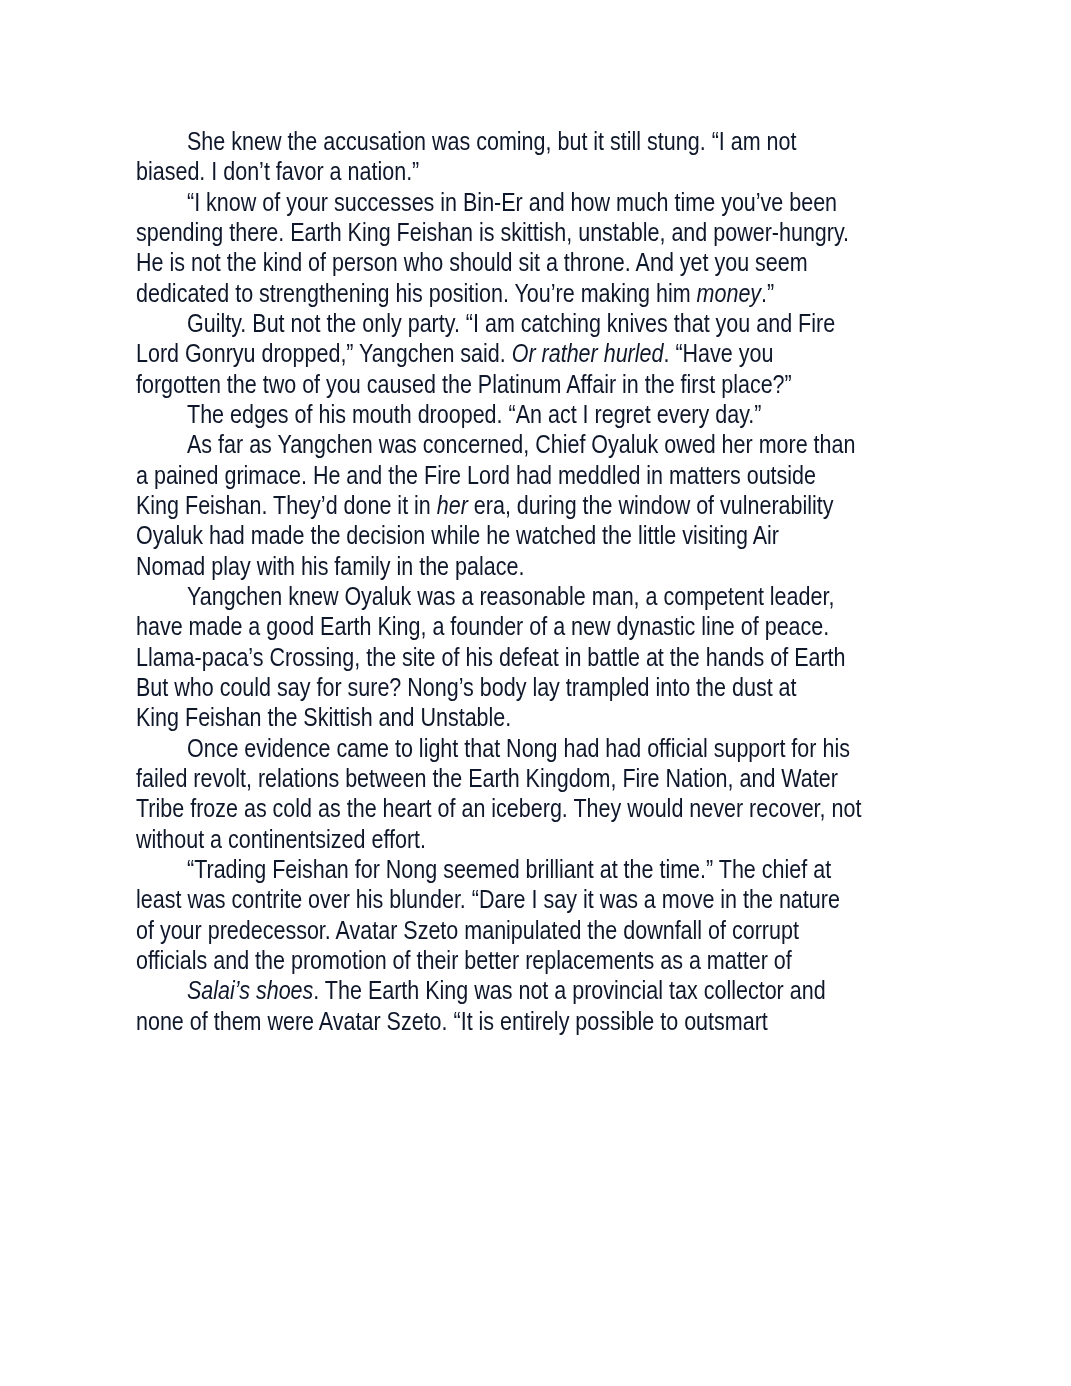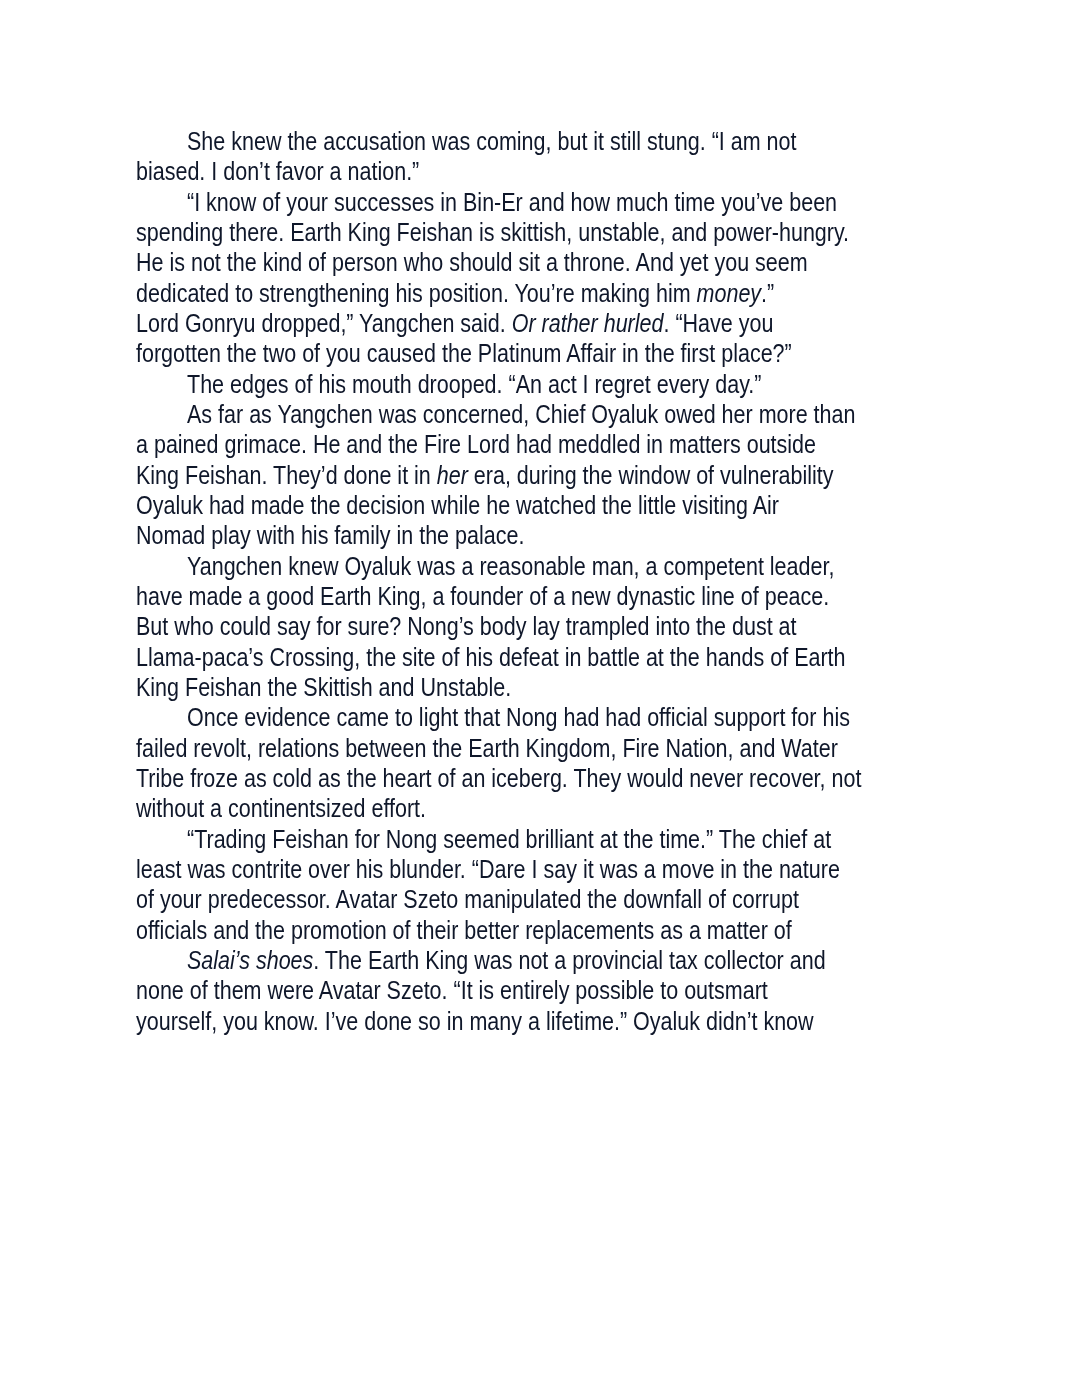--- a/index.html
+++ b/index.html
@@ -21,50 +21,50 @@
       <span class="line indent"><span class="sq"><span>She knew the accusation was coming, but it still stung. “I am not</span></span></span>
       <span class="line"><span class="sq"><span>biased. I don’t favor a nation.”</span></span></span>
     </div>
     <div class="para">
       <span class="line indent"><span class="sq"><span>“I know of your successes in Bin-Er and how much time you’ve been</span></span></span>
       <span class="line"><span class="sq"><span>spending there. Earth King Feishan is skittish, unstable, and power-hungry.</span></span></span>
       <span class="line"><span class="sq"><span>He is not the kind of person who should sit a throne. And yet you seem</span></span></span>
       <span class="line"><span class="sq"><span>dedicated to strengthening his position. You’re making him </span><em>money</em><span>.”</span></span></span>
     </div>
     <div class="para">
+      <span class="line indent"><span class="sq"><span>Guilty. But not the only party. “I am catching knives that you and Fire</span></span></span>
       <span class="line"><span class="sq"><span>Lord Gonryu dropped,” Yangchen said. </span><em>Or rather hurled</em><span>. “Have you</span></span></span>
       <span class="line"><span class="sq"><span>forgotten the two of you caused the Platinum Affair in the first place?”</span></span></span>
     </div>
     <div class="para">
       <span class="line indent"><span class="sq"><span>The edges of his mouth drooped. “An act I regret every day.”</span></span></span>
     </div>
     <div class="para">
       <span class="line indent"><span class="sq"><span>As far as Yangchen was concerned, Chief Oyaluk owed her more than</span></span></span>
       <span class="line"><span class="sq"><span>a pained grimace. He and the Fire Lord had meddled in matters outside</span></span></span>
       <span class="line"><span class="sq"><span>King Feishan. They’d done it in </span><em>her</em><span> era, during the window of vulnerability</span></span></span>
       <span class="line"><span class="sq"><span>Oyaluk had made the decision while he watched the little visiting Air</span></span></span>
       <span class="line"><span class="sq"><span>Nomad play with his family in the palace.</span></span></span>
     </div>
     <div class="para">
       <span class="line indent"><span class="sq"><span>Yangchen knew Oyaluk was a reasonable man, a competent leader,</span></span></span>
       <span class="line"><span class="sq"><span>have made a good Earth King, a founder of a new dynastic line of peace.</span></span></span>
+      <span class="line"><span class="sq"><span>Llama-paca’s Crossing, the site of his defeat in battle at the hands of Earth</span></span></span>
       <span class="line"><span class="sq"><span>But who could say for sure? Nong’s body lay trampled into the dust at</span></span></span>
-      <span class="line"><span class="sq"><span>Llama-paca’s Crossing, the site of his defeat in battle at the hands of Earth</span></span></span>
       <span class="line"><span class="sq"><span>King Feishan the Skittish and Unstable.</span></span></span>
     </div>
     <div class="para">
       <span class="line indent"><span class="sq"><span>Once evidence came to light that Nong had had official support for his</span></span></span>
       <span class="line"><span class="sq"><span>failed revolt, relations between the Earth Kingdom, Fire Nation, and Water</span></span></span>
       <span class="line"><span class="sq"><span>Tribe froze as cold as the heart of an iceberg. They would never recover, not</span></span></span>
       <span class="line"><span class="sq"><span>without a continentsized effort.</span></span></span>
     </div>
     <div class="para">
       <span class="line indent"><span class="sq"><span>“Trading Feishan for Nong seemed brilliant at the time.” The chief at</span></span></span>
       <span class="line"><span class="sq"><span>least was contrite over his blunder. “Dare I say it was a move in the nature</span></span></span>
       <span class="line"><span class="sq"><span>of your predecessor. Avatar Szeto manipulated the downfall of corrupt</span></span></span>
       <span class="line"><span class="sq"><span>officials and the promotion of their better replacements as a matter of</span></span></span>
     </div>
     <div class="para">
       <span class="line indent"><span class="sq"><em>Salai’s shoes</em><span>. The Earth King was not a provincial tax collector and</span></span></span>
       <span class="line"><span class="sq"><span>none of them were Avatar Szeto. “It is entirely possible to outsmart</span></span></span>
-      <span class="line"><span class="sq"><span>yourself, you know. I’ve done so in many a lifetime.” Oyaluk didn’t know</span></span></span>
     </div>
   </div>
 
 </body></html>

